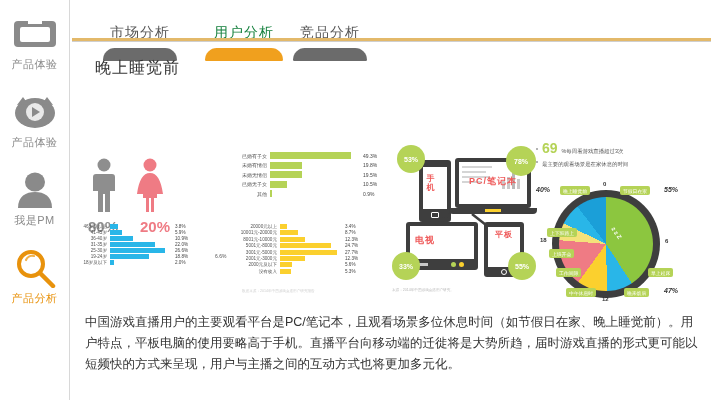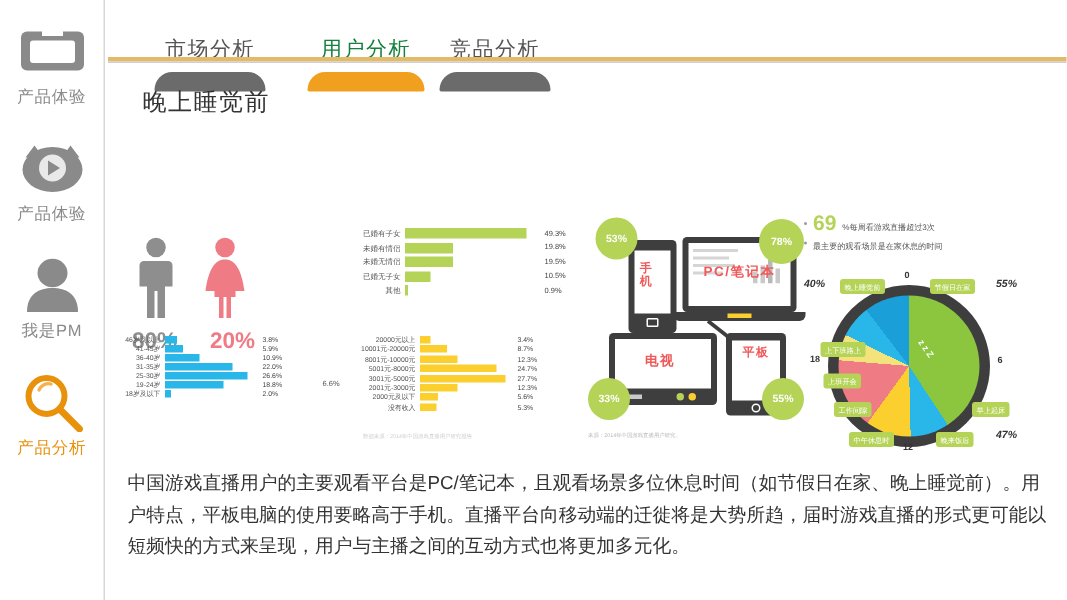--- a/index.html
+++ b/index.html
@@ -413,21 +413,21 @@
   <div class="dev-badge" style="left:114px;top:4px;width:30px;height:30px;font-size:7px;">
     <span>78%</span>
   </div>
 
   <div class="screen" style="left:14px;top:80px;width:72px;height:48px;">
     <div class="inner" style="left:4px;top:4px;width:64px;height:33px;"></div>
     <div style="position:absolute;left:45px;top:40px;width:5px;height:5px;border-radius:50%;background:#b5d357;"></div>
     <div style="position:absolute;left:53px;top:40px;width:5px;height:5px;border-radius:50%;background:#fbd02e;"></div>
     <div style="position:absolute;left:6px;top:41px;width:16px;height:3px;background:#c9c9c9;"></div>
   </div>
-  <div class="dev-name" style="left:28px;top:92px;width:40px;font-size:9px;text-align:center;">电视</div>
+  <div class="dev-name" style="left:13px;top:92px;width:40px;font-size:9px;text-align:center;">电视</div>
   <div class="dev-badge" style="left:0px;top:110px;width:28px;height:28px;font-size:7px;">
     <span>33%</span>
   </div>
 
   <div class="screen" style="left:92px;top:80px;width:40px;height:55px;">
     <div class="inner" style="left:4px;top:5px;width:32px;height:40px;"></div>
     <div style="position:absolute;left:17px;top:47px;width:6px;height:6px;border:1px solid #fff;border-radius:50%;"></div>
   </div>
   <div class="dev-name" style="left:100px;top:88px;width:24px;font-size:8px;line-height:9px;">平板</div>
   <div class="dev-badge" style="left:116px;top:110px;width:28px;height:28px;font-size:7px;">

